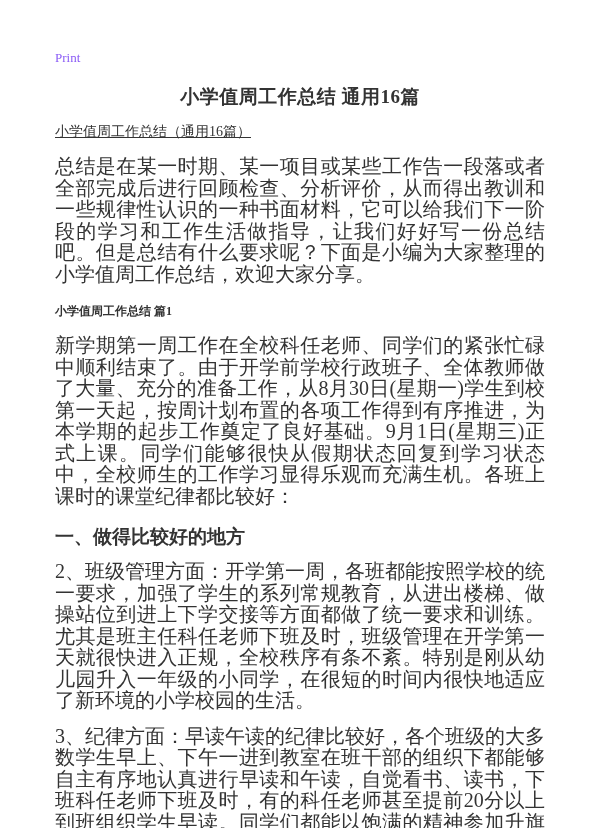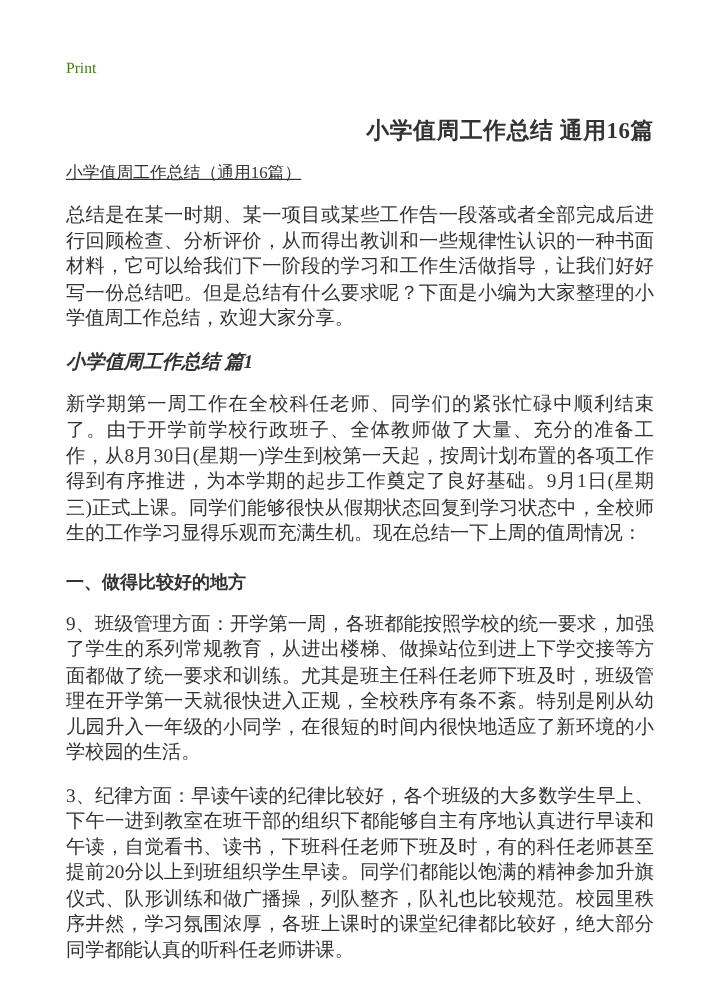--- a/index.html
+++ b/index.html
@@ -18,80 +18,79 @@
     box-sizing: border-box;
     width: 600px;
     height: 828px;
     padding: 48px 55px 0 55px;
     background: #ffffff;
   }
   .print-link {
     display: inline-block;
     font-size: 13px;
     line-height: 16px;
-    color: #4d7c0f;
+    color: #8b5cf6;
     text-decoration: none;
-    margin-bottom: 16px;
+    margin-bottom: 2px;
   }
   .title {
     margin: 16px 0 4px 0;
     font-size: 19px;
     line-height: 26px;
     font-weight: bold;
-    text-align: right;
+    text-align: center;
     letter-spacing: 0.5px;
   }
   .subtitle {
     margin: 12px 0 0 0;
     font-size: 14px;
     line-height: 20px;
     font-weight: normal;
     text-decoration: underline;
   }
   .para {
     margin: 14px 0 0 0;
-    font-size: 16px;
+    font-size: 20px;
     line-height: 21.5px;
     text-align: justify;
     text-justify: inter-ideograph;
     word-break: break-all;
   }
   .heading {
     margin: 16px 0 0 0;
-    font-size: 16px;
+    font-size: 12px;
     line-height: 20px;
     font-weight: bold;
-    font-style: italic;
   }
   .subheading {
     margin: 20px 0 0 0;
-    font-size: 15px;
+    font-size: 19px;
     line-height: 20px;
     font-weight: bold;
   }
 </style>
 </head>
 <body style="color: rgb(51, 51, 51); background: rgb(255, 255, 255);">
 
 <div class="page">
 
   <a href="#" class="print-link">Print</a>
 
   <h1 class="title">小学值周工作总结 通用16篇</h1>
 
   <p class="subtitle">小学值周工作总结（通用16篇）</p>
 
   <p class="para">总结是在某一时期、某一项目或某些工作告一段落或者全部完成后进行回顾检查、分析评价，从而得出教训和一些规律性认识的一种书面材料，它可以给我们下一阶段的学习和工作生活做指导，让我们好好写一份总结吧。但是总结有什么要求呢？下面是小编为大家整理的小学值周工作总结，欢迎大家分享。</p>
 
   <h2 class="heading">小学值周工作总结 篇1</h2>
 
-  <p class="para">新学期第一周工作在全校科任老师、同学们的紧张忙碌中顺利结束了。由于开学前学校行政班子、全体教师做了大量、充分的准备工作，从8月30日(星期一)学生到校第一天起，按周计划布置的各项工作得到有序推进，为本学期的起步工作奠定了良好基础。9月1日(星期三)正式上课。同学们能够很快从假期状态回复到学习状态中，全校师生的工作学习显得乐观而充满生机。现在总结一下上周的值周情况：</p>
+  <p class="para">新学期第一周工作在全校科任老师、同学们的紧张忙碌中顺利结束了。由于开学前学校行政班子、全体教师做了大量、充分的准备工作，从8月30日(星期一)学生到校第一天起，按周计划布置的各项工作得到有序推进，为本学期的起步工作奠定了良好基础。9月1日(星期三)正式上课。同学们能够很快从假期状态回复到学习状态中，全校师生的工作学习显得乐观而充满生机。各班上课时的课堂纪律都比较好：</p>
 
   <h3 class="subheading">一、做得比较好的地方</h3>
 
-  <p class="para">9、班级管理方面：开学第一周，各班都能按照学校的统一要求，加强了学生的系列常规教育，从进出楼梯、做操站位到进上下学交接等方面都做了统一要求和训练。尤其是班主任科任老师下班及时，班级管理在开学第一天就很快进入正规，全校秩序有条不紊。特别是刚从幼儿园升入一年级的小同学，在很短的时间内很快地适应了新环境的小学校园的生活。</p>
+  <p class="para">2、班级管理方面：开学第一周，各班都能按照学校的统一要求，加强了学生的系列常规教育，从进出楼梯、做操站位到进上下学交接等方面都做了统一要求和训练。尤其是班主任科任老师下班及时，班级管理在开学第一天就很快进入正规，全校秩序有条不紊。特别是刚从幼儿园升入一年级的小同学，在很短的时间内很快地适应了新环境的小学校园的生活。</p>
 
 
   <p class="para">3、纪律方面：早读午读的纪律比较好，各个班级的大多数学生早上、下午一进到教室在班干部的组织下都能够自主有序地认真进行早读和午读，自觉看书、读书，下班科任老师下班及时，有的科任老师甚至提前20分以上到班组织学生早读。同学们都能以饱满的精神参加升旗仪式、队形训练和做广播操，列队整齐，队礼也比较规范。校园里秩序井然，学习氛围浓厚，各班上课时的课堂纪律都比较好，绝大部分同学都能认真的听科任老师讲课。</p>
 
   
 
 </div>
 
 </body></html>

